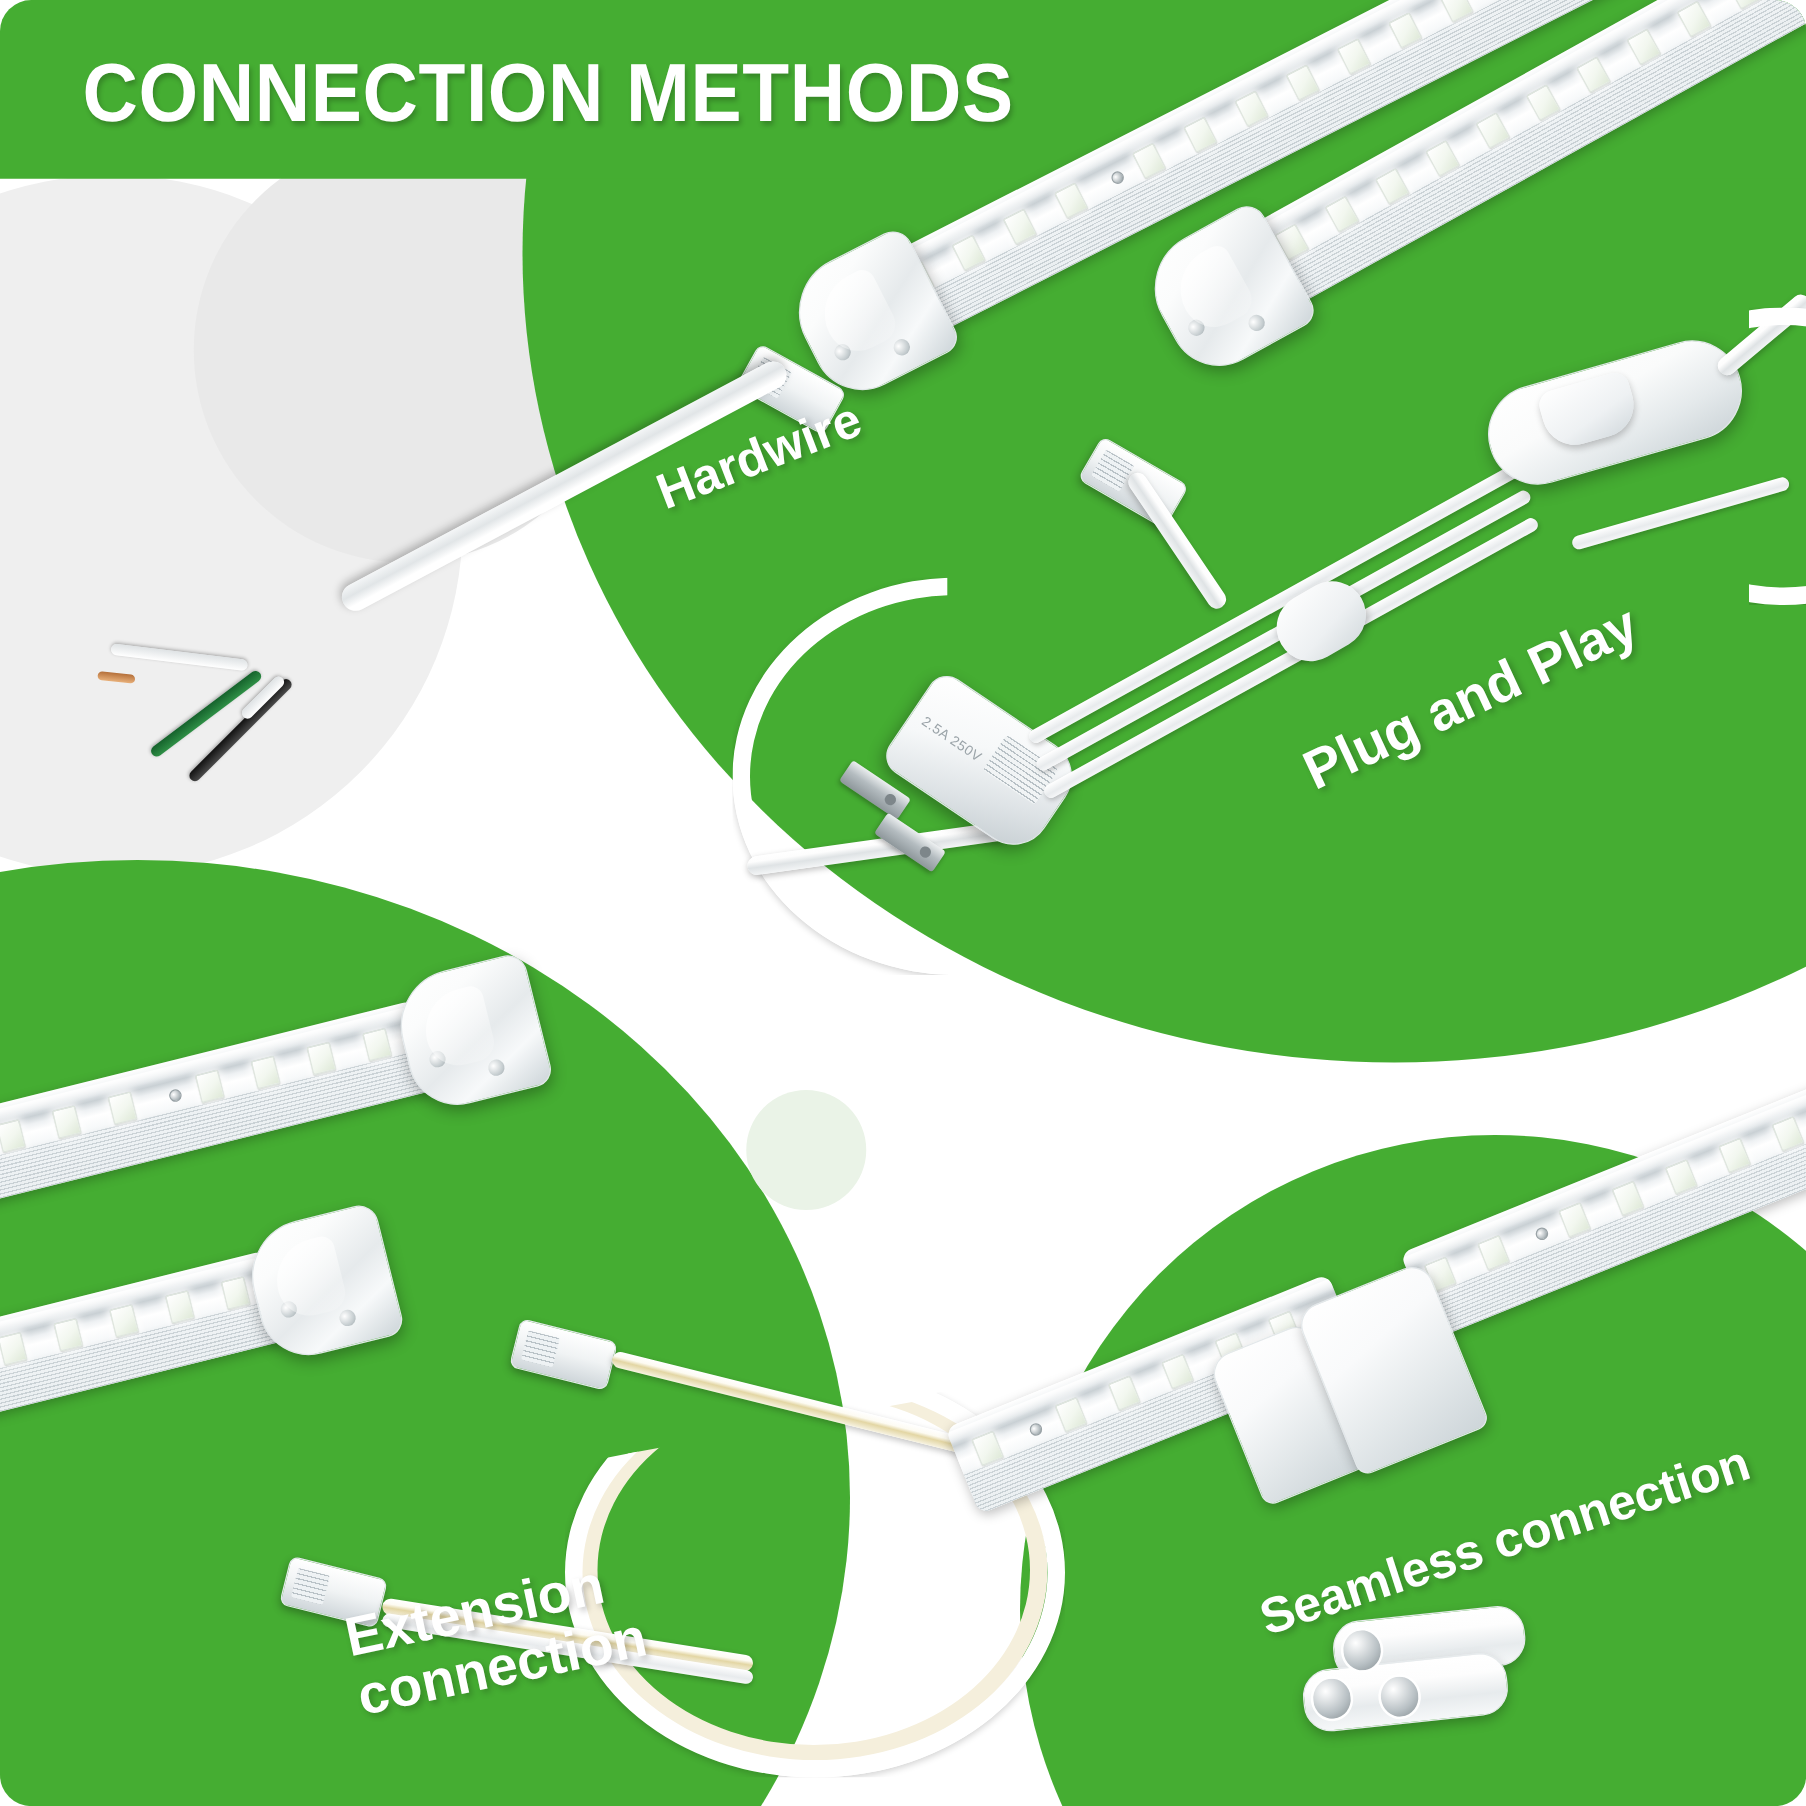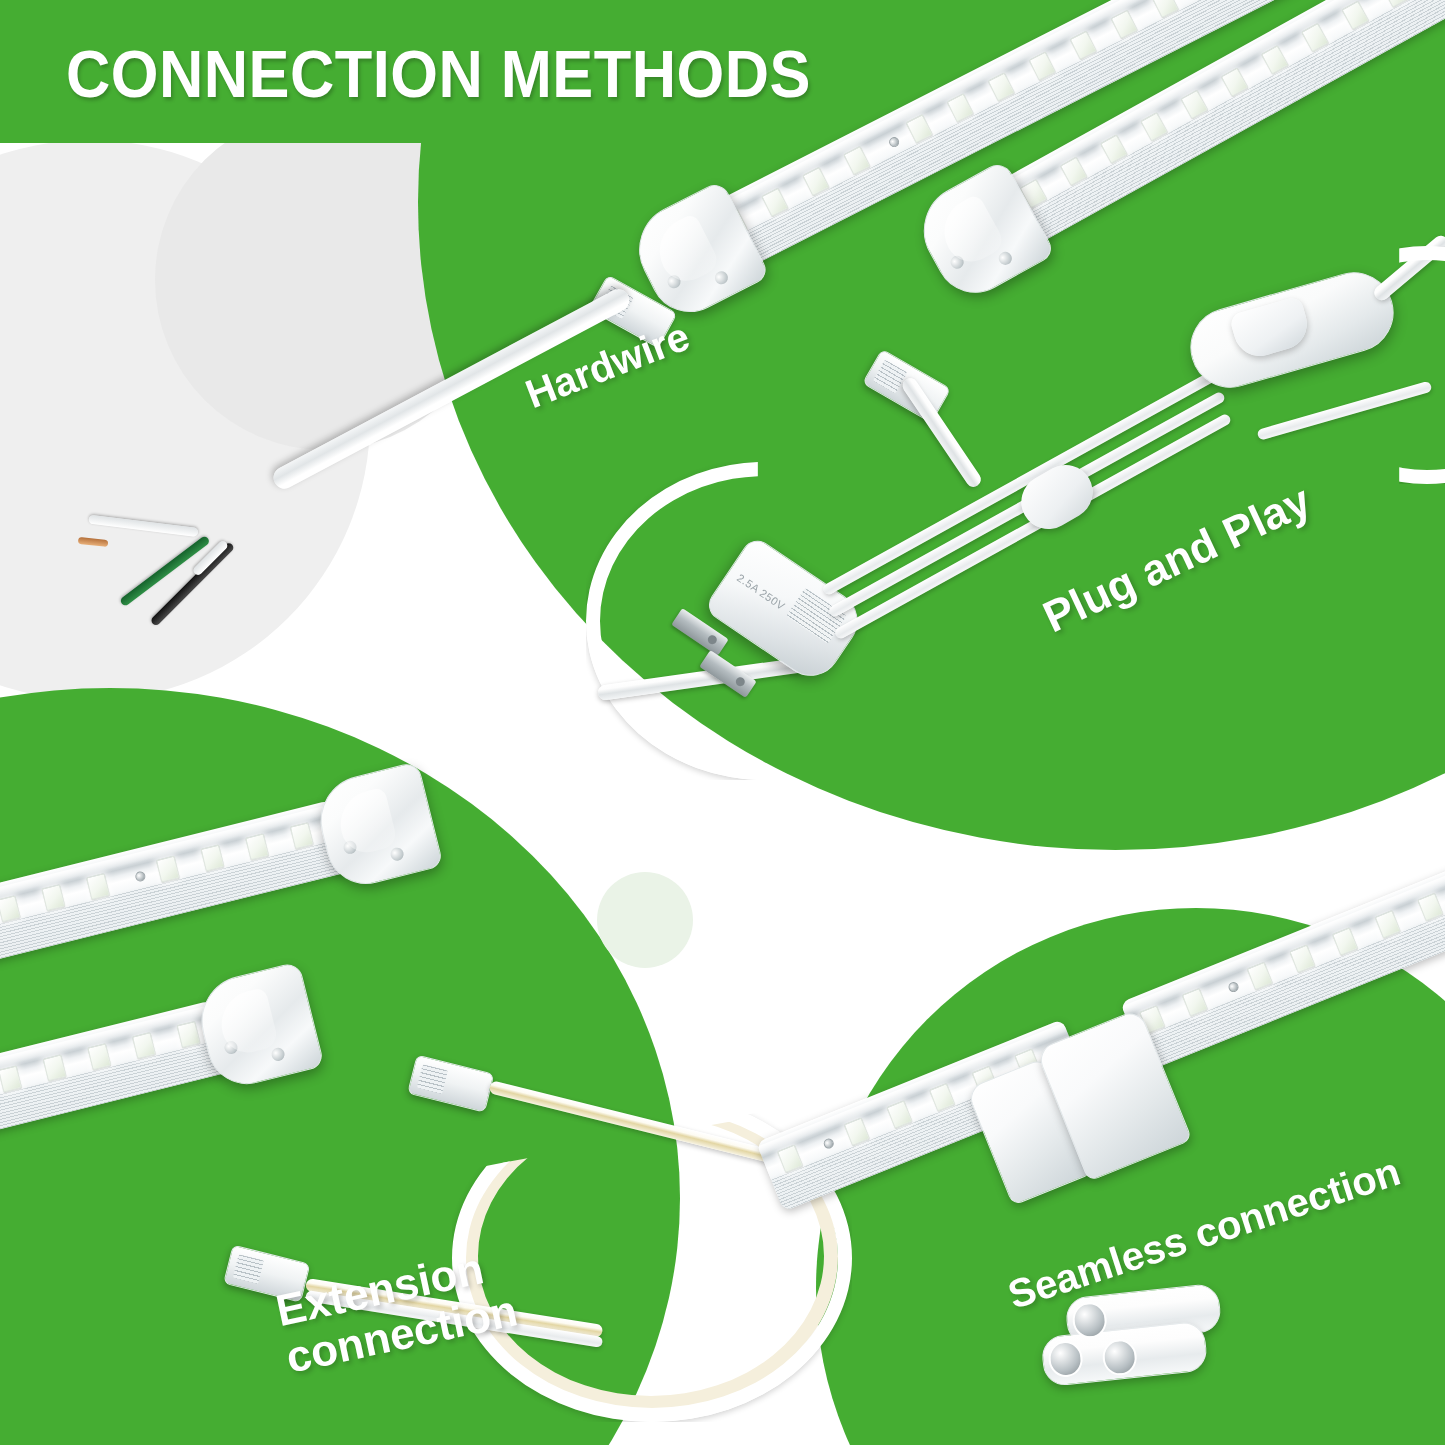--- a/index.html
+++ b/index.html
@@ -1,19 +1,20 @@
 <!DOCTYPE html>
 <html><head>
 <meta charset="utf-8">
 <style>
   html,body{margin:0;padding:0;background:#fff;}
   #root{
     position:relative;width:1445px;height:1445px;overflow:hidden;
     background:#ffffff;
     font-family:"Liberation Sans", sans-serif;
+    border-radius:25px;
   }
 
   
   .layer{position:absolute;pointer-events:none;}
 
   .greyblob-a{
     left:-190px;top:140px;width:560px;height:560px;border-radius:50%;
     background:#efefef;
   }
   .greyblob-b{

